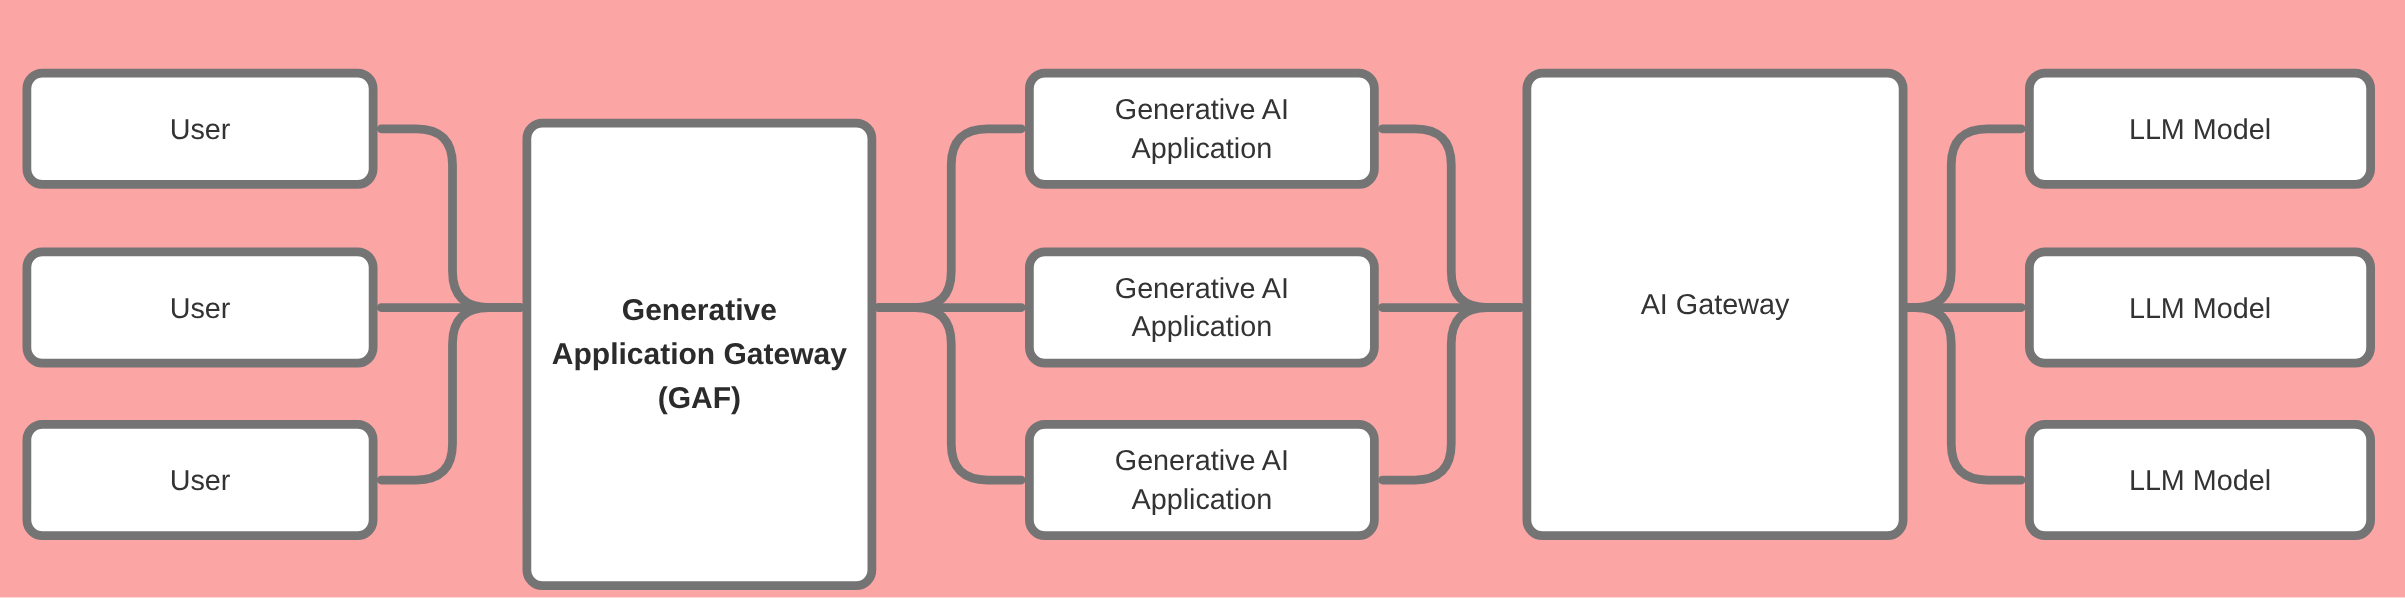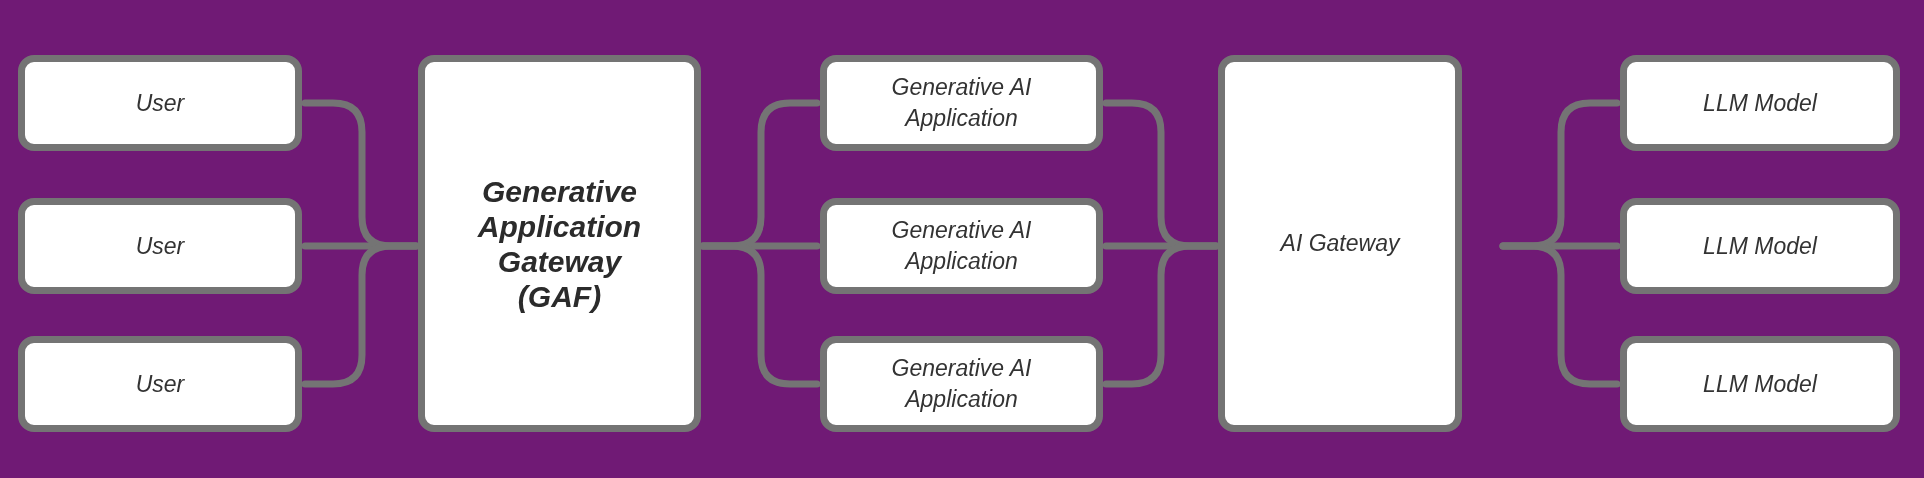--- a/index.html
+++ b/index.html
@@ -4,24 +4,23 @@
 <style>
   html, body {
     margin: 0;
     padding: 0;
     background: #ffffff;
   }
   .canvas {
     position: relative;
     width: 1924px;
     height: 478px;
-    background: #701a75;
+    background: #fca5a5;
     font-family: "Liberation Sans", sans-serif;
     overflow: hidden;
-    font-style: italic;
   }
   .edges-layer {
     position: absolute;
     left: 0;
     top: 0;
     width: 1924px;
     height: 478px;
   }
   .edge {
     stroke: #747474;
@@ -43,33 +42,34 @@
     text-align: center;
     color: #333333;
     font-size: 23px;
     line-height: 31px;
   }
   .node .line {
     display: block;
   }
   .node.bold {
     font-weight: bold;
-    font-size: 30px;
+    font-size: 24px;
     line-height: 35px;
     color: #2b2b2b;
+    margin-top: 40px;
   }
   
   .user-1   { left: 18px;   top: 55px;  width: 284px; height: 96px; }
   .user-2   { left: 18px;   top: 198px; width: 284px; height: 96px; }
   .user-3   { left: 18px;   top: 336px; width: 284px; height: 96px; }
   .gaf      { left: 418px;  top: 55px;  width: 283px; height: 377px; }
   .app-1    { left: 820px;  top: 55px;  width: 283px; height: 96px; }
   .app-2    { left: 820px;  top: 198px; width: 283px; height: 96px; }
   .app-3    { left: 820px;  top: 336px; width: 283px; height: 96px; }
-  .gateway  { left: 1218px; top: 55px;  width: 244px; height: 377px; text-align: center; }
+  .gateway  { left: 1218px; top: 55px;  width: 308px; height: 377px; text-align: center; }
   .llm-1    { left: 1620px; top: 55px;  width: 280px; height: 96px; }
   .llm-2    { left: 1620px; top: 198px; width: 280px; height: 96px; }
   .llm-3    { left: 1620px; top: 336px; width: 280px; height: 96px; }
 </style>
 </head>
 <body>
 
 <div class="canvas">
 
   <svg class="edges-layer" width="1924" height="478" viewBox="0 0 1924 478" xmlns="http://www.w3.org/2000/svg">

